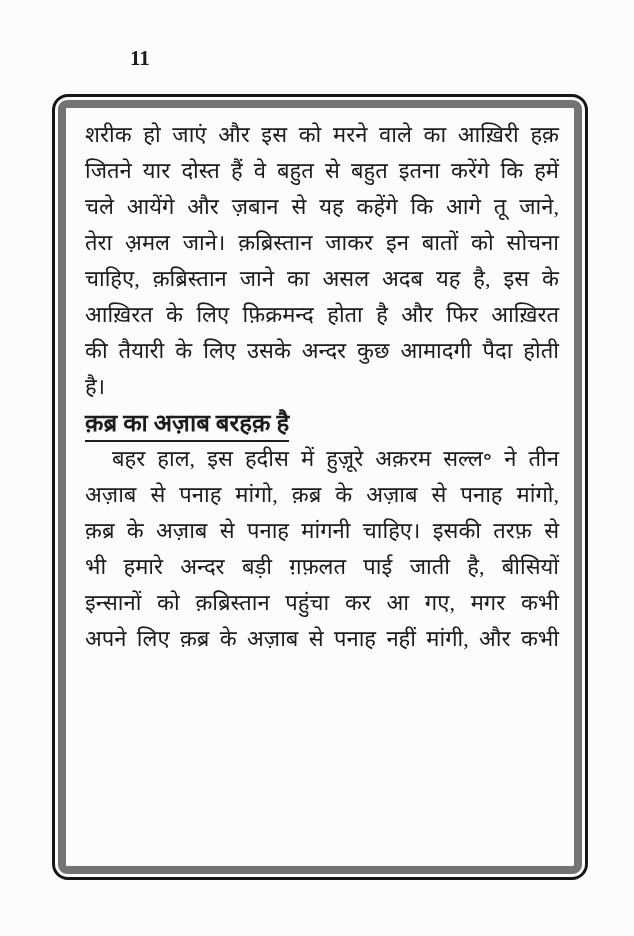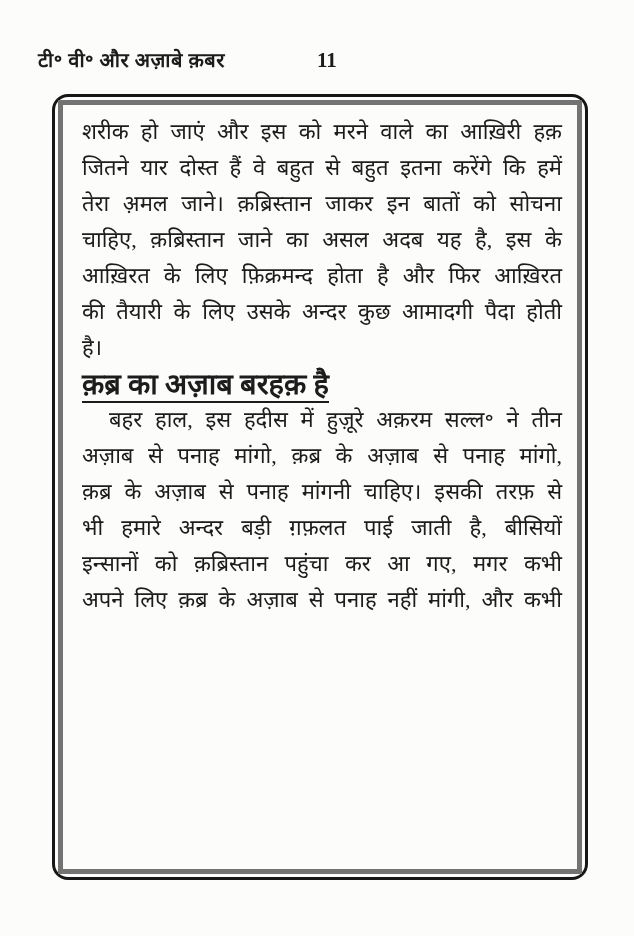--- a/index.html
+++ b/index.html
@@ -42,69 +42,69 @@
     height: 786px;
     border: 3px solid #161616;
     border-radius: 16px;
     box-sizing: border-box;
     padding: 3px;
     background: #fcfcfa;
   }
   .content-frame-inner {
     width: 100%;
     height: 100%;
-    border: 5px solid #737373;
-    border-radius: 0;
+    border: 8px solid #737373;
+    border-radius: 9px;
     box-sizing: border-box;
     padding: 9px 15px 0 19px;
     overflow: hidden;
   }
   .text-line {
     font-size: 22px;
     line-height: 36px;
     height: 36px;
     text-align: justify;
     text-align-last: justify;
     white-space: normal;
     color: #1c1c1c;
   }
   .text-line.line-left {
     text-align-last: left;
   }
   .text-line.indent {
     padding-left: 27px;
   }
   .section-heading {
-    font-size: 29px;
+    font-size: 24px;
     line-height: 36px;
     height: 36px;
     font-weight: bold;
     text-align: left;
   }
   .section-heading .underline {
     display: inline-block;
     border-bottom: 2px solid #1c1c1c;
     padding-bottom: 2px;
     line-height: 30px;
   }
 </style>
 </head>
 <body>
 
 <div class="page-header">
-  <span class="book-title">टी॰ वी॰ और अज़ाबे क़बर</span>
   <span class="page-number">11</span>
 </div>
 
 <div class="content-frame">
   <div class="content-frame-inner">
 
     <div>
       <div class="text-line">शरीक हो जाएं और इस को मरने वाले का आख़िरी हक़</div>
       <div class="text-line">जितने यार दोस्त हैं वे बहुत से बहुत इतना करेंगे कि हमें</div>
+      <div class="text-line">चले आयेंगे और ज़बान से यह कहेंगे कि आगे तू जाने,</div>
       <div class="text-line">तेरा अ़मल जाने। क़ब्रिस्तान जाकर इन बातों को सोचना</div>
       <div class="text-line">चाहिए, क़ब्रिस्तान जाने का असल अदब यह है, इस के</div>
       <div class="text-line">आख़िरत के लिए फ़िक्रमन्द होता है और फिर आख़िरत</div>
       <div class="text-line">की तैयारी के लिए उसके अन्दर कुछ आमादगी पैदा होती</div>
       <div class="text-line line-left">है।</div>
     </div>
 
     <div class="section-heading">
       <span class="underline">क़ब्र का अज़ाब बरहक़ है</span>
     </div>

